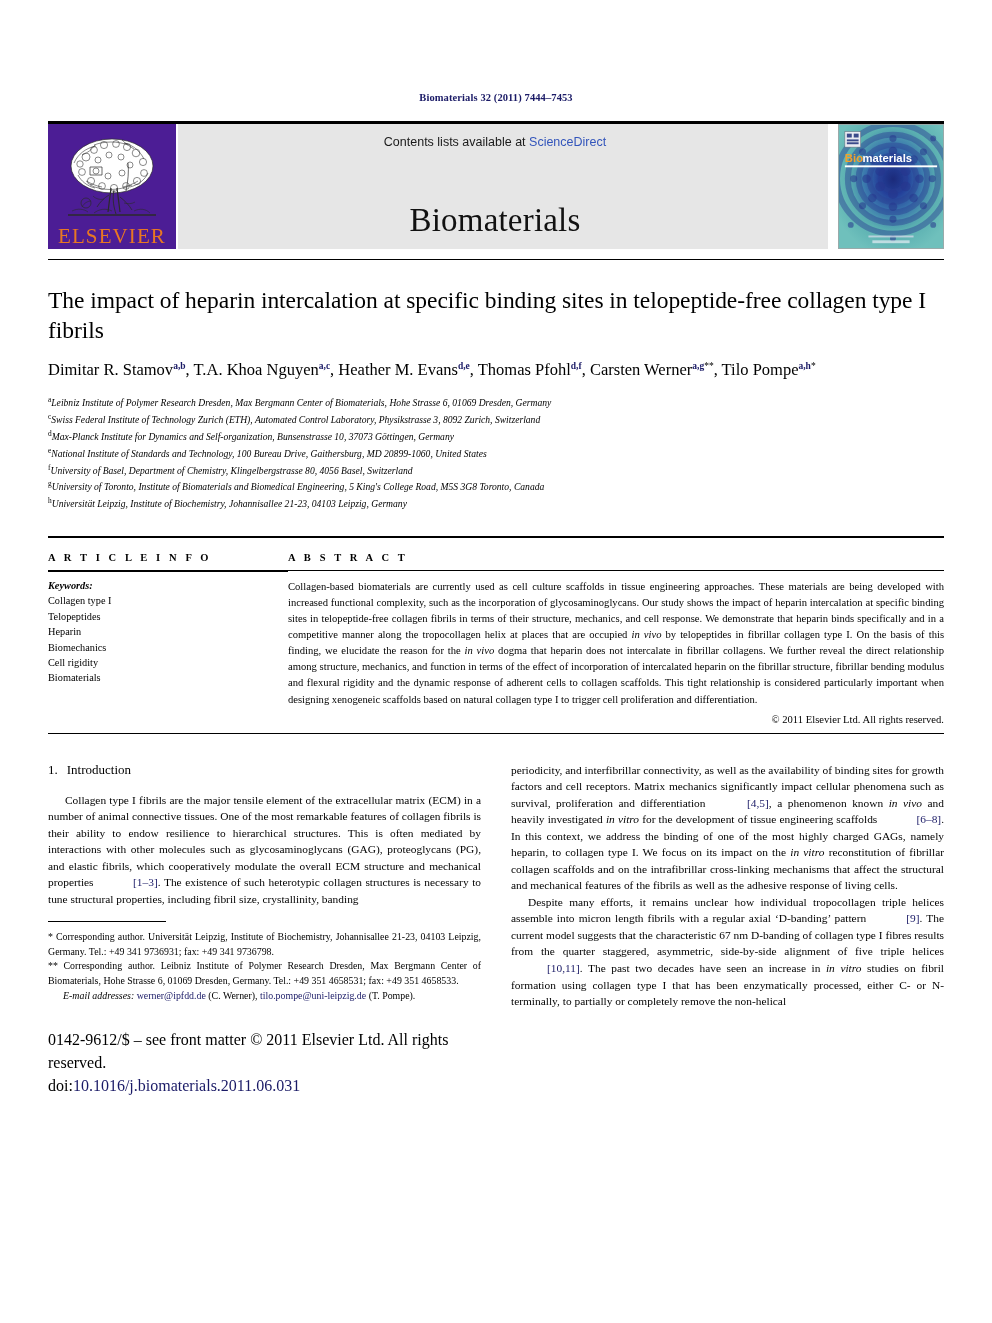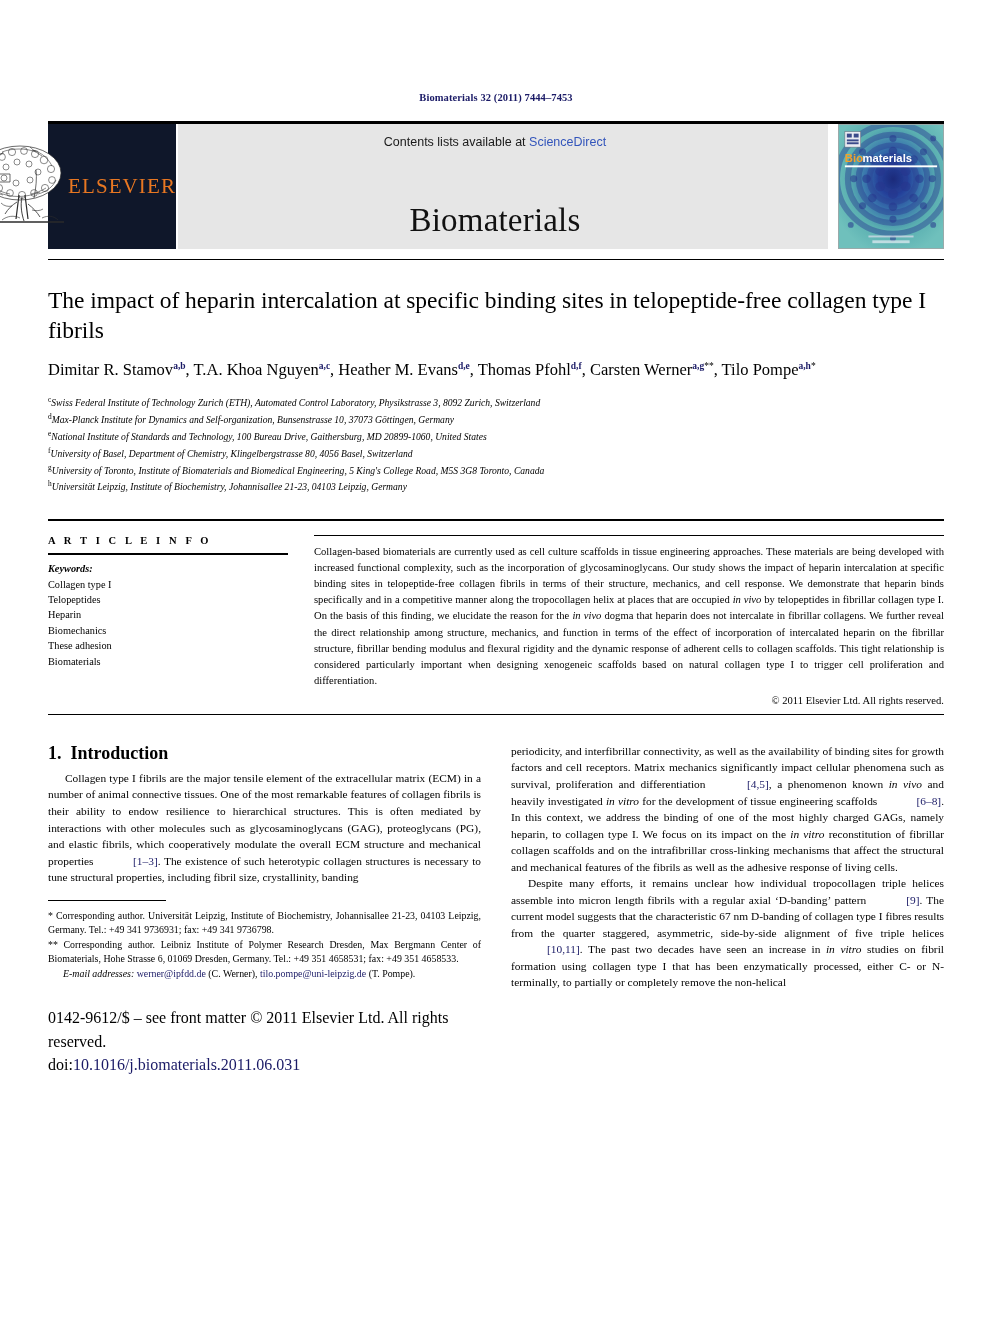--- a/index.html
+++ b/index.html
@@ -31,25 +31,25 @@
     margin-top: 18px;
     border-top: 3px solid #000;
     display: flex;
     align-items: stretch;
     height: 128px;
   }
   .elsevier-logo {
     width: 128px;
     flex: 0 0 128px;
     display: flex;
-    flex-direction: row;
+    flex-direction: column;
     justify-content: flex-end;
     align-items: center;
     padding-bottom: 2px;
-    background: #0f172a;
+    background: #4c1d95;
   }
   .tree-svg { display:block; }
   .elsevier-word {
     font-family: "Liberation Serif", serif;
     font-size: 21px;
     letter-spacing: 1.1px;
     color: #E87722;
     line-height: 1;
     margin-top: 1px;
   }
@@ -122,21 +122,20 @@
     font-style: italic;
     line-height: 1.52;
     color: #000;
   }
   .affil sup { font-style: normal; font-size: 7.4px; vertical-align: super; }
 
   
   .info-abstract-rule { border-top: 2.5px solid #000; margin-top: 24px; }
   .info-abstract {
     display: flex;
-    gap: 26px;
     margin-top: 14px;
   }
   .col-info { flex: 0 0 240px; width: 240px; }
   .col-abstract { flex: 1 1 auto; }
 
   .sec-head {
     font-family: "Liberation Serif", serif;
     font-size: 10.5px;
     font-weight: bold;
     letter-spacing: 3.1px;
@@ -161,23 +160,23 @@
   
   .body-cols {
     display: flex;
     gap: 30px;
     margin-top: 28px;
   }
   .bcol { flex: 1 1 0; width: 0; }
 
   .h2 {
     font-family: "Liberation Serif", serif;
-    font-size: 18px;
-    font-weight: bold;
-    margin: 0 0 6px 0;
+    font-size: 13px;
+    font-weight: normal;
+    margin: 0 0 14px 0;
   }
   .h2 .num { margin-right: 9px; }
 
   p.body {
     font-size: 11.4px;
     line-height: 1.45;
     text-align: justify;
     margin: 0 0 0 0;
     text-indent: 17px;
     hyphens: auto;
@@ -344,20 +343,21 @@
   <div class="authors">
     <span><span>Dimitar R. Stamov</span><sup>a,b</sup></span>,
     <span><span>T.A. Khoa Nguyen</span><sup>a,c</sup></span>,
     <span><span>Heather M. Evans</span><sup>d,e</sup></span>,
     <span><span>Thomas Pfohl</span><sup>d,f</sup></span>,
     <span><span>Carsten Werner</span><sup>a,g</sup><sup class="star">**</sup></span>,
     <span><span>Tilo Pompe</span><sup>a,h</sup><sup class="star">*</sup></span>
   </div>
 
   <div class="affiliations">
+    <div class="affil"><sup>a</sup><span>Leibniz Institute of Polymer Research Dresden, Max Bergmann Center of Biomaterials, Hohe Strasse 6, 01069 Dresden, Germany</span></div>
     <div class="affil"><sup>c</sup><span>Swiss Federal Institute of Technology Zurich (ETH), Automated Control Laboratory, Physikstrasse 3, 8092 Zurich, Switzerland</span></div>
     <div class="affil"><sup>d</sup><span>Max-Planck Institute for Dynamics and Self-organization, Bunsenstrasse 10, 37073 Göttingen, Germany</span></div>
     <div class="affil"><sup>e</sup><span>National Institute of Standards and Technology, 100 Bureau Drive, Gaithersburg, MD 20899-1060, United States</span></div>
     <div class="affil"><sup>f</sup><span>University of Basel, Department of Chemistry, Klingelbergstrasse 80, 4056 Basel, Switzerland</span></div>
     <div class="affil"><sup>g</sup><span>University of Toronto, Institute of Biomaterials and Biomedical Engineering, 5 King's College Road, M5S 3G8 Toronto, Canada</span></div>
     <div class="affil"><sup>h</sup><span>Universität Leipzig, Institute of Biochemistry, Johannisallee 21-23, 04103 Leipzig, Germany</span></div>
   </div>
 
   <div class="info-abstract-rule"></div>
 
@@ -366,26 +366,27 @@
     <div class="col-info">
       <div class="sec-head">A R T I C L E   I N F O</div>
       <div class="thin-rule"></div>
       <div class="thin-rule"></div>
       <div class="info-group">
         <div class="info-label">Keywords:</div>
         <div>Collagen type I</div>
         <div>Telopeptides</div>
         <div>Heparin</div>
         <div>Biomechanics</div>
-        <div>These adhesion</div>
+        <div>Cell rigidity</div>
         <div>Biomaterials</div>
       </div>
     </div>
 
     <div class="col-abstract">
+      <div class="sec-head">A B S T R A C T</div>
       <div class="thin-rule"></div>
       <div class="abstract-body"><span>Collagen-based biomaterials are currently used as cell culture scaffolds in tissue engineering approaches. These materials are being developed with increased functional complexity, such as the incorporation of glycosaminoglycans. Our study shows the impact of heparin intercalation at specific binding sites in telopeptide-free collagen fibrils in terms of their structure, mechanics, and cell response. We demonstrate that heparin binds specifically and in a competitive manner along the tropocollagen helix at places that are occupied </span><em>in vivo</em><span> by telopeptides in fibrillar collagen type I. On the basis of this finding, we elucidate the reason for the </span><em>in vivo</em><span> dogma that heparin does not intercalate in fibrillar collagens. We further reveal the direct relationship among structure, mechanics, and function in terms of the effect of incorporation of intercalated heparin on the fibrillar structure, fibrillar bending modulus and flexural rigidity and the dynamic response of adherent cells to collagen scaffolds. This tight relationship is considered particularly important when designing xenogeneic scaffolds based on natural collagen type I to trigger cell proliferation and differentiation.</span></div>
       <div class="copyright">© 2011 Elsevier Ltd. All rights reserved.</div>
     </div>
   </div>
 
   <div class="abstract-bottom-rule"></div>
 
   <div class="body-cols">
 

